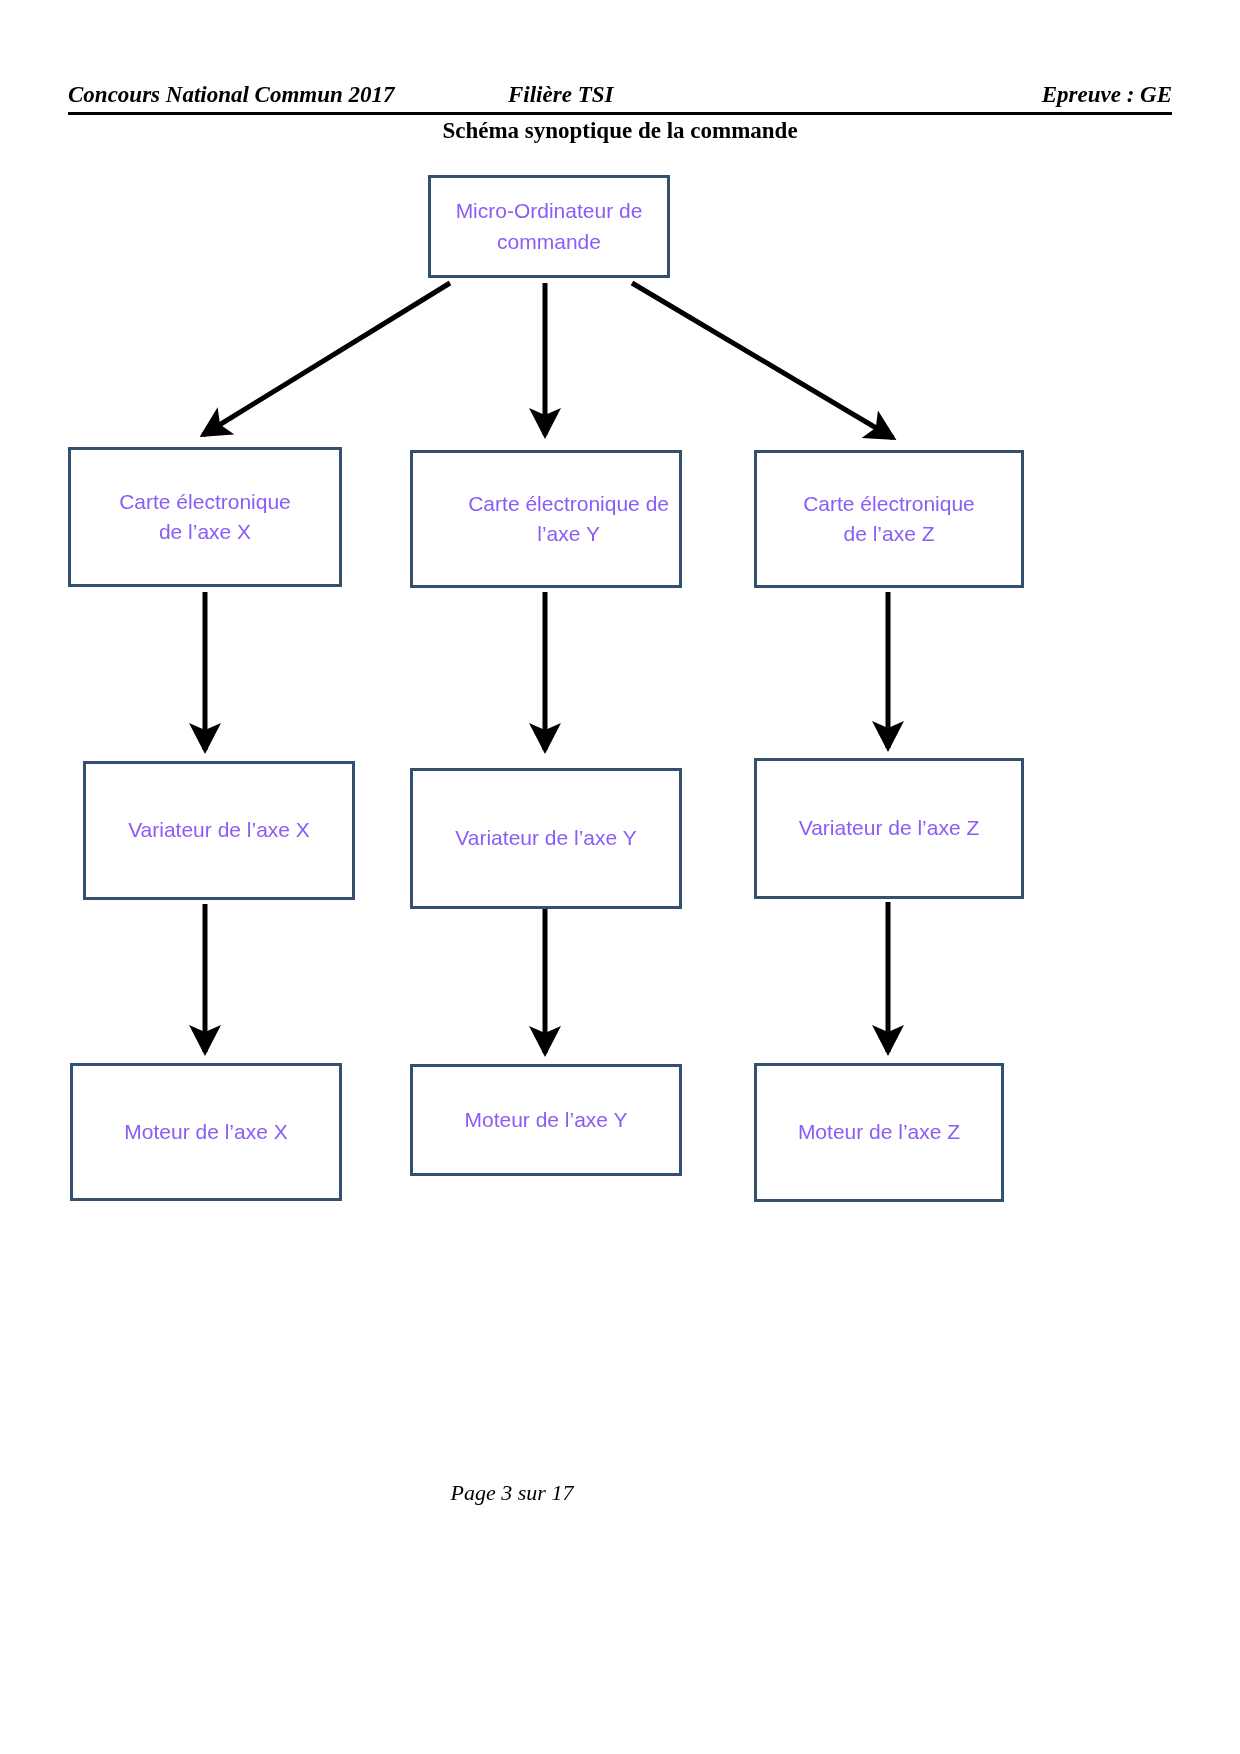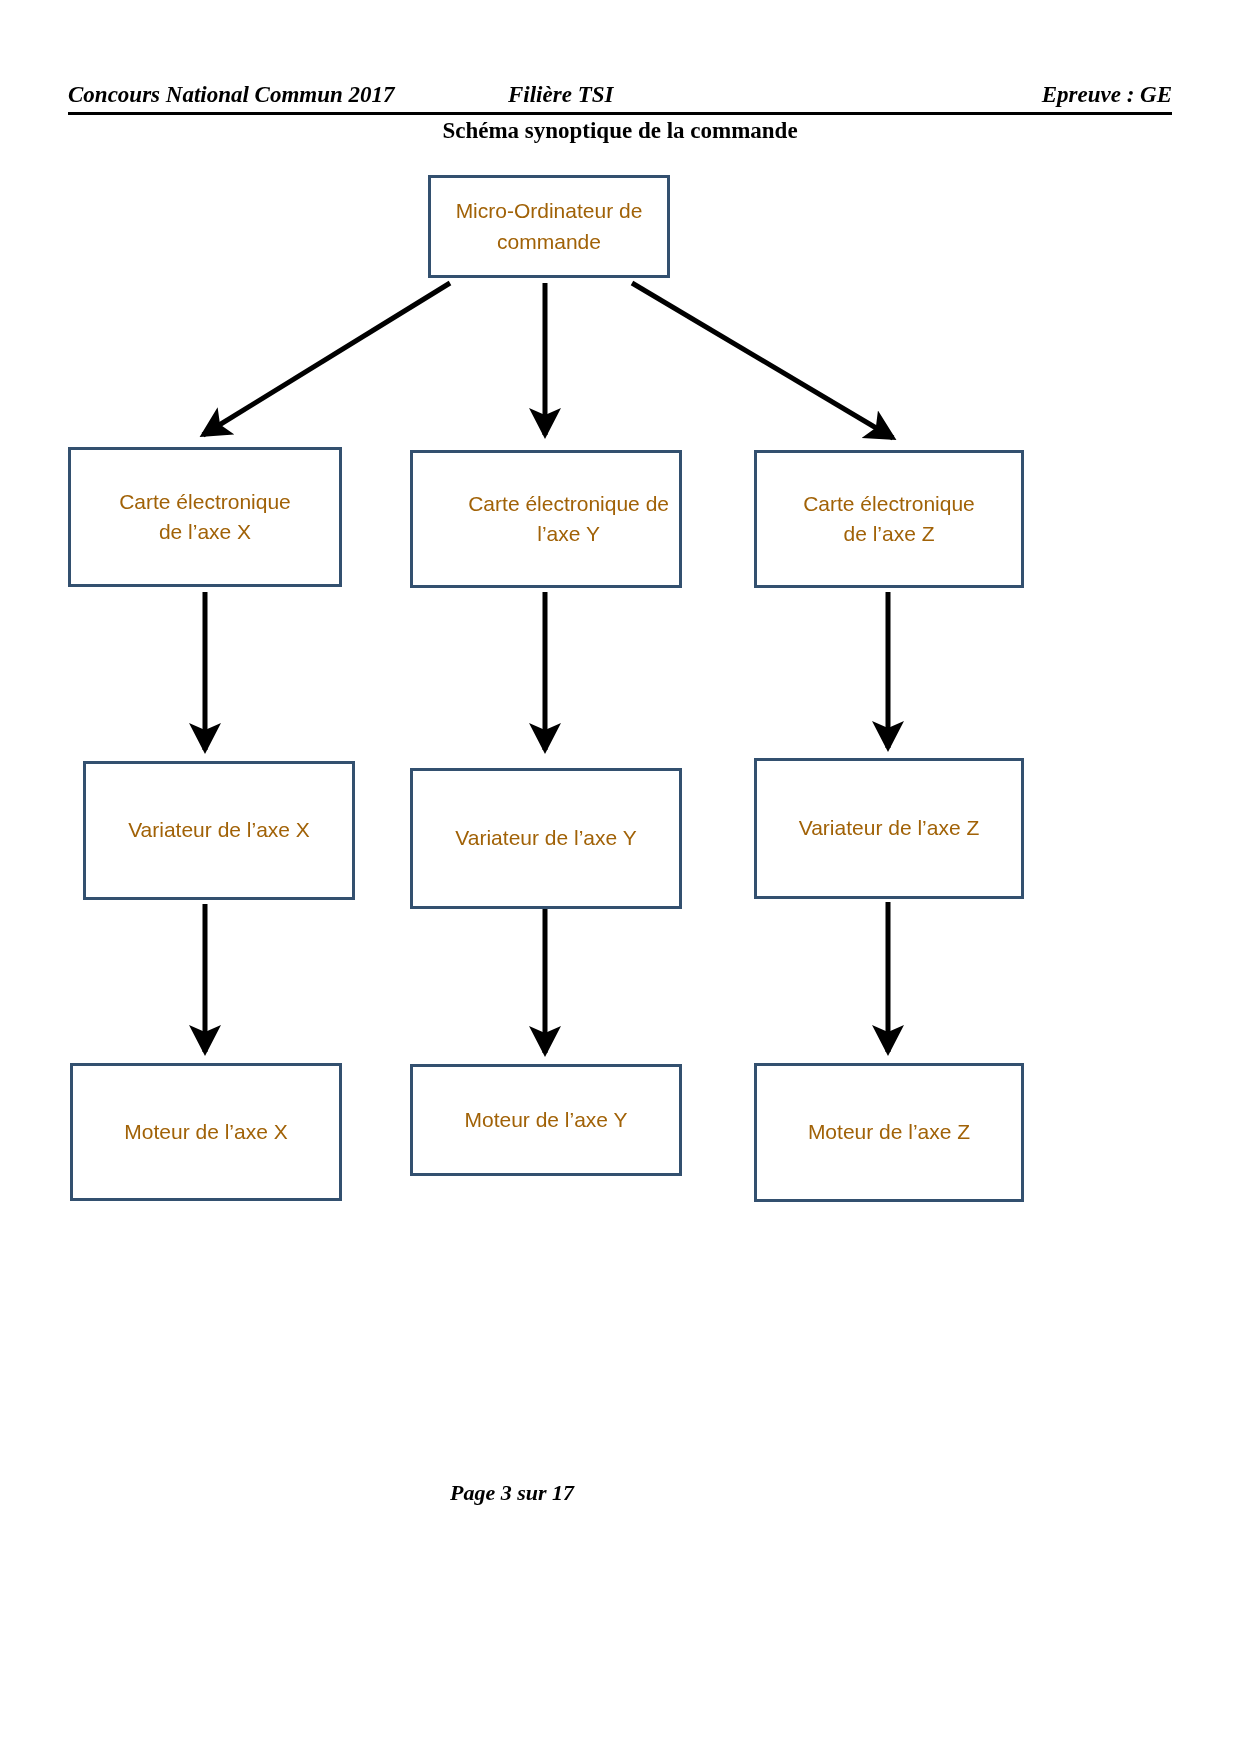--- a/index.html
+++ b/index.html
@@ -83,21 +83,21 @@
     position: absolute;
     border: 3px solid #33506F;
     background: #ffffff;
     display: flex;
     align-items: center;
     justify-content: center;
     text-align: center;
     font-family: "Liberation Sans", sans-serif;
     font-size: 21px;
     line-height: 1.45;
-    color: #a16207;
+    color: #8b5cf6;
     padding: 4px 10px;
   }
 
   
   .node-cpu {
     left: 428px;
     top: 175px;
     width: 242px;
     height: 103px;
   }
@@ -108,33 +108,33 @@
   .node-carte-z { left: 754px; top: 450px; width: 270px; height: 138px; }
 
   
   .node-var-x { left: 83px;  top: 761px; width: 272px; height: 139px; }
   .node-var-y { left: 410px; top: 760px; width: 272px; height: 141px; margin-top: 8px; }
   .node-var-z { left: 754px; top: 758px; width: 270px; height: 141px; }
 
   
   .node-mot-x { left: 70px;  top: 1063px; width: 272px; height: 138px; }
   .node-mot-y { left: 410px; top: 1064px; width: 272px; height: 112px; }
-  .node-mot-z { left: 754px; top: 1063px; width: 270px; height: 139px; }
+  .node-mot-z { left: 754px; top: 1063px; width: 250px; height: 139px; }
 
   .node-line { display: block; }
 
   
   .page-footer {
     position: absolute;
     left: 0;
     top: 1480px;
     width: 1024px;
     text-align: center;
     font-family: "Liberation Serif", serif;
-    font-weight: bold;
+    font-weight: normal;
     font-style: italic;
     font-size: 22px;
     color: #000000;
   }
 </style>
 </head>
 <body>
 
 <div class="page-header">
   <span class="hdr-left">Concours National Commun 2017</span>

